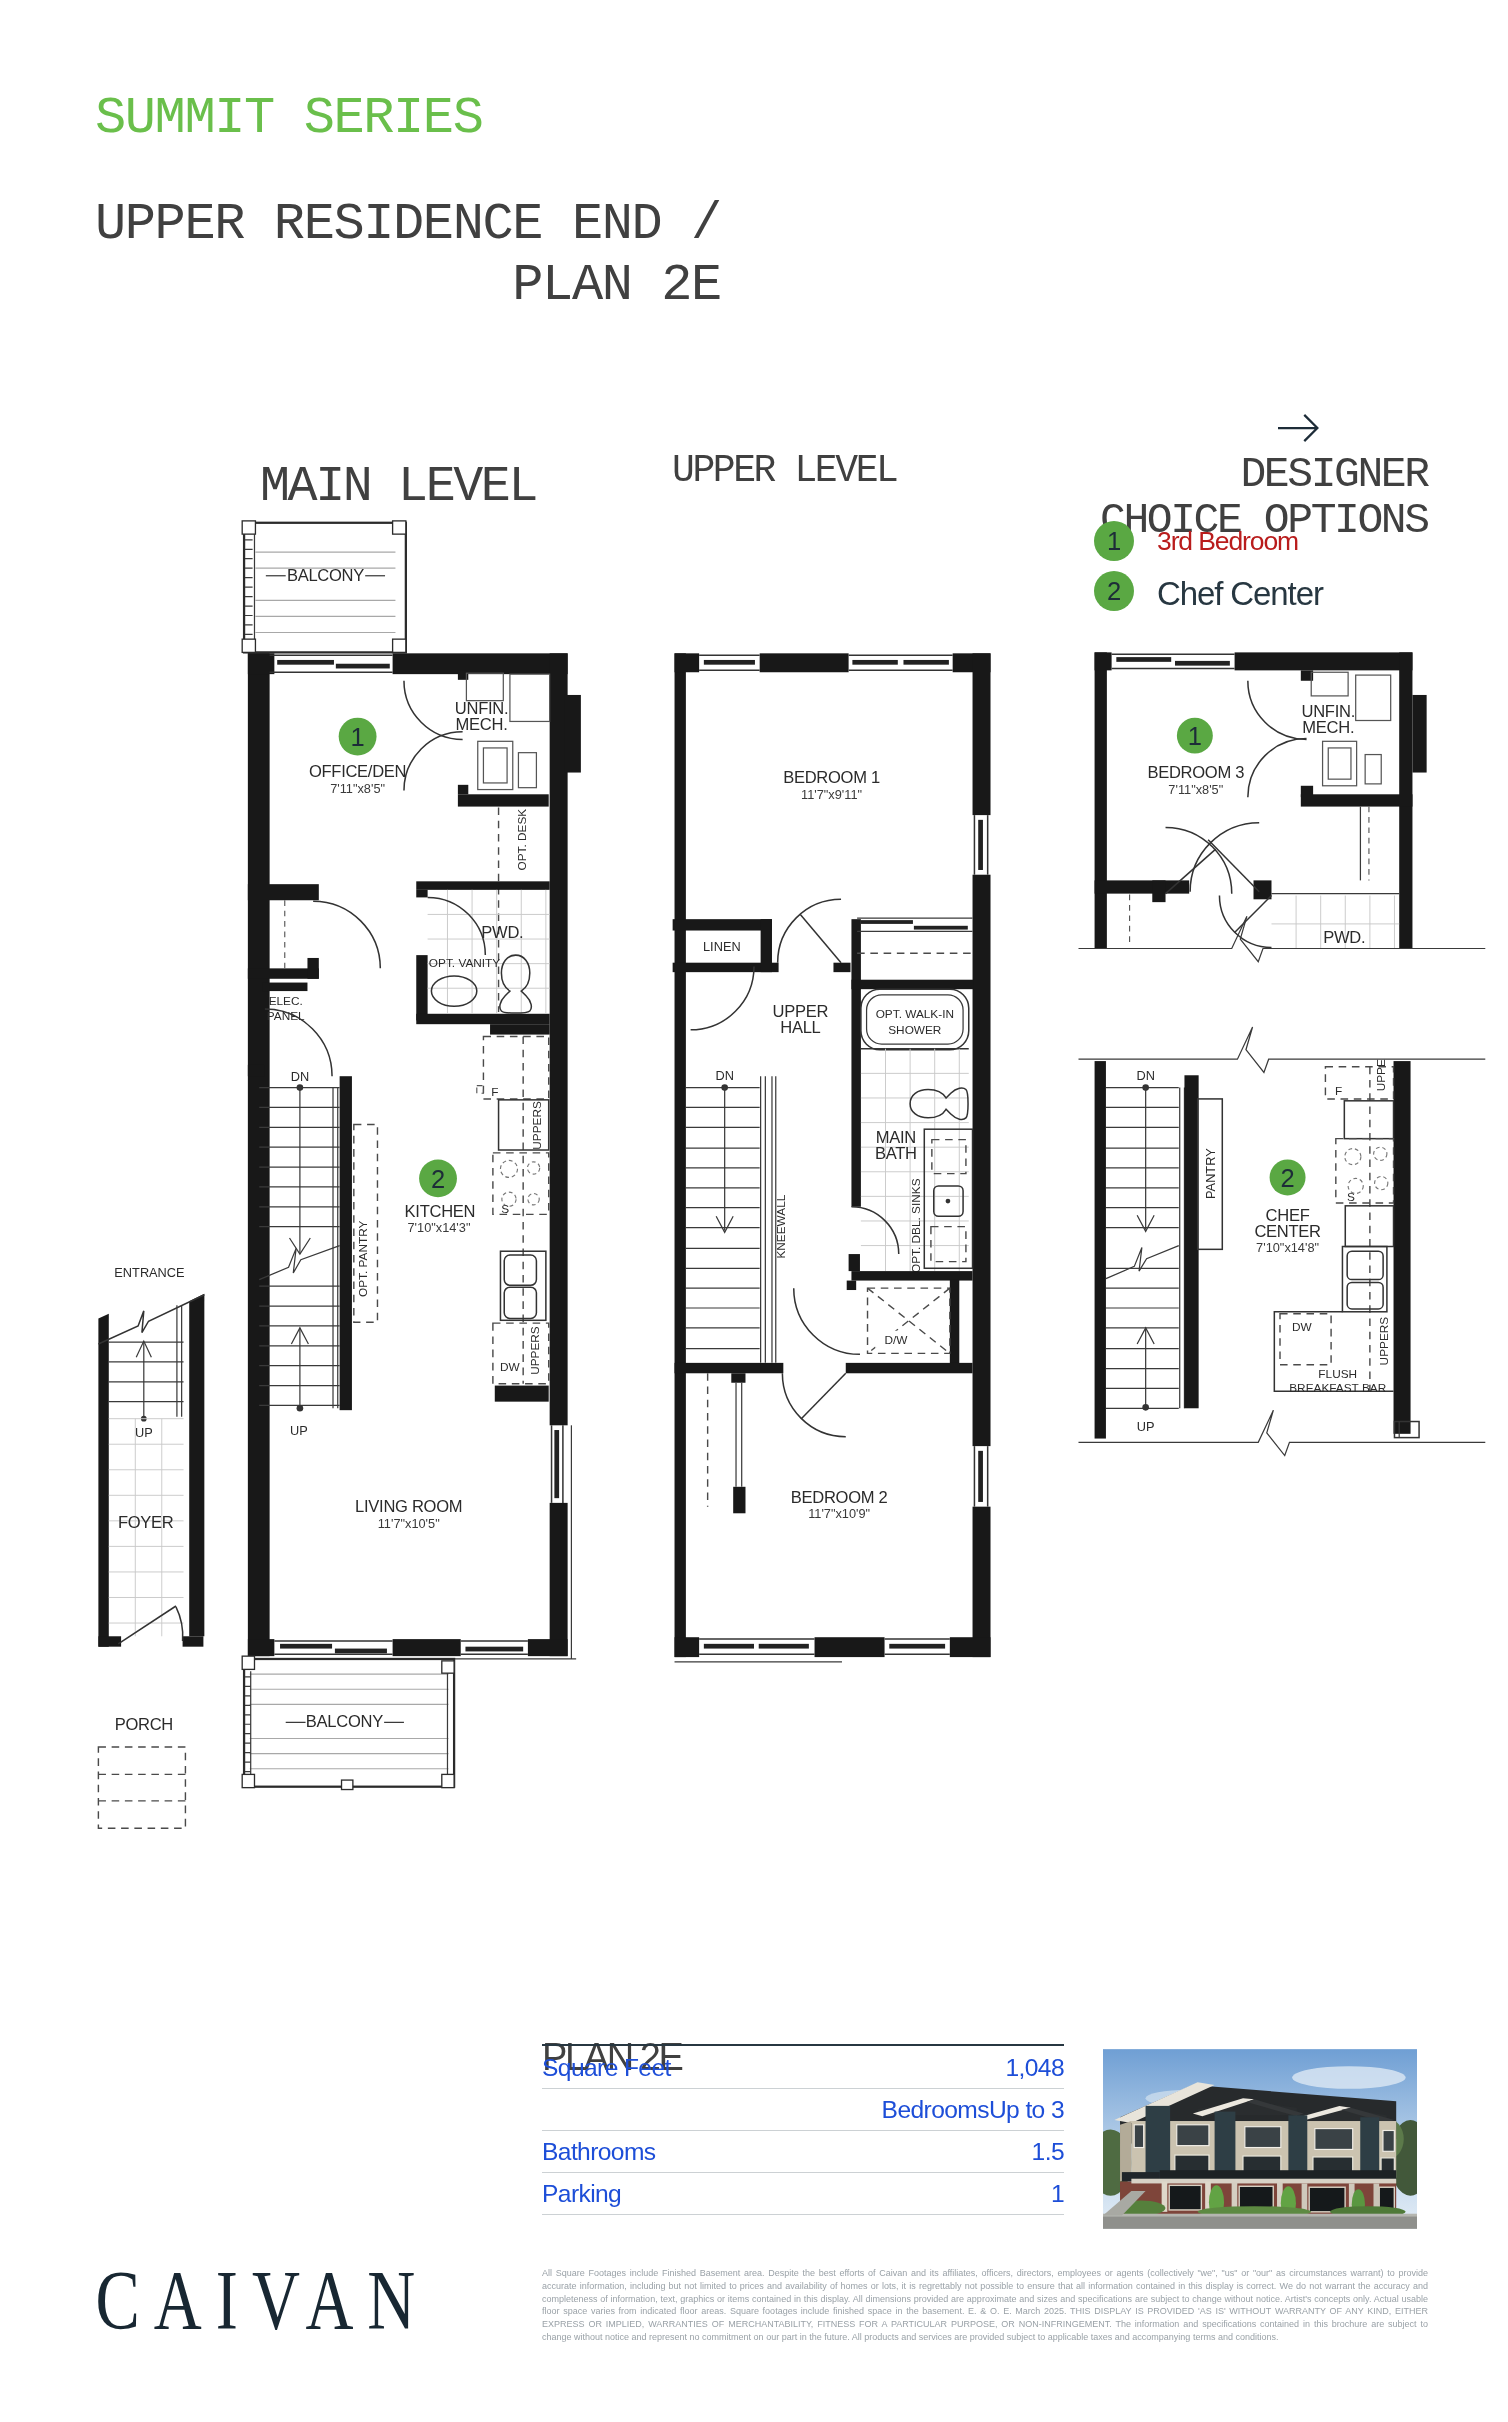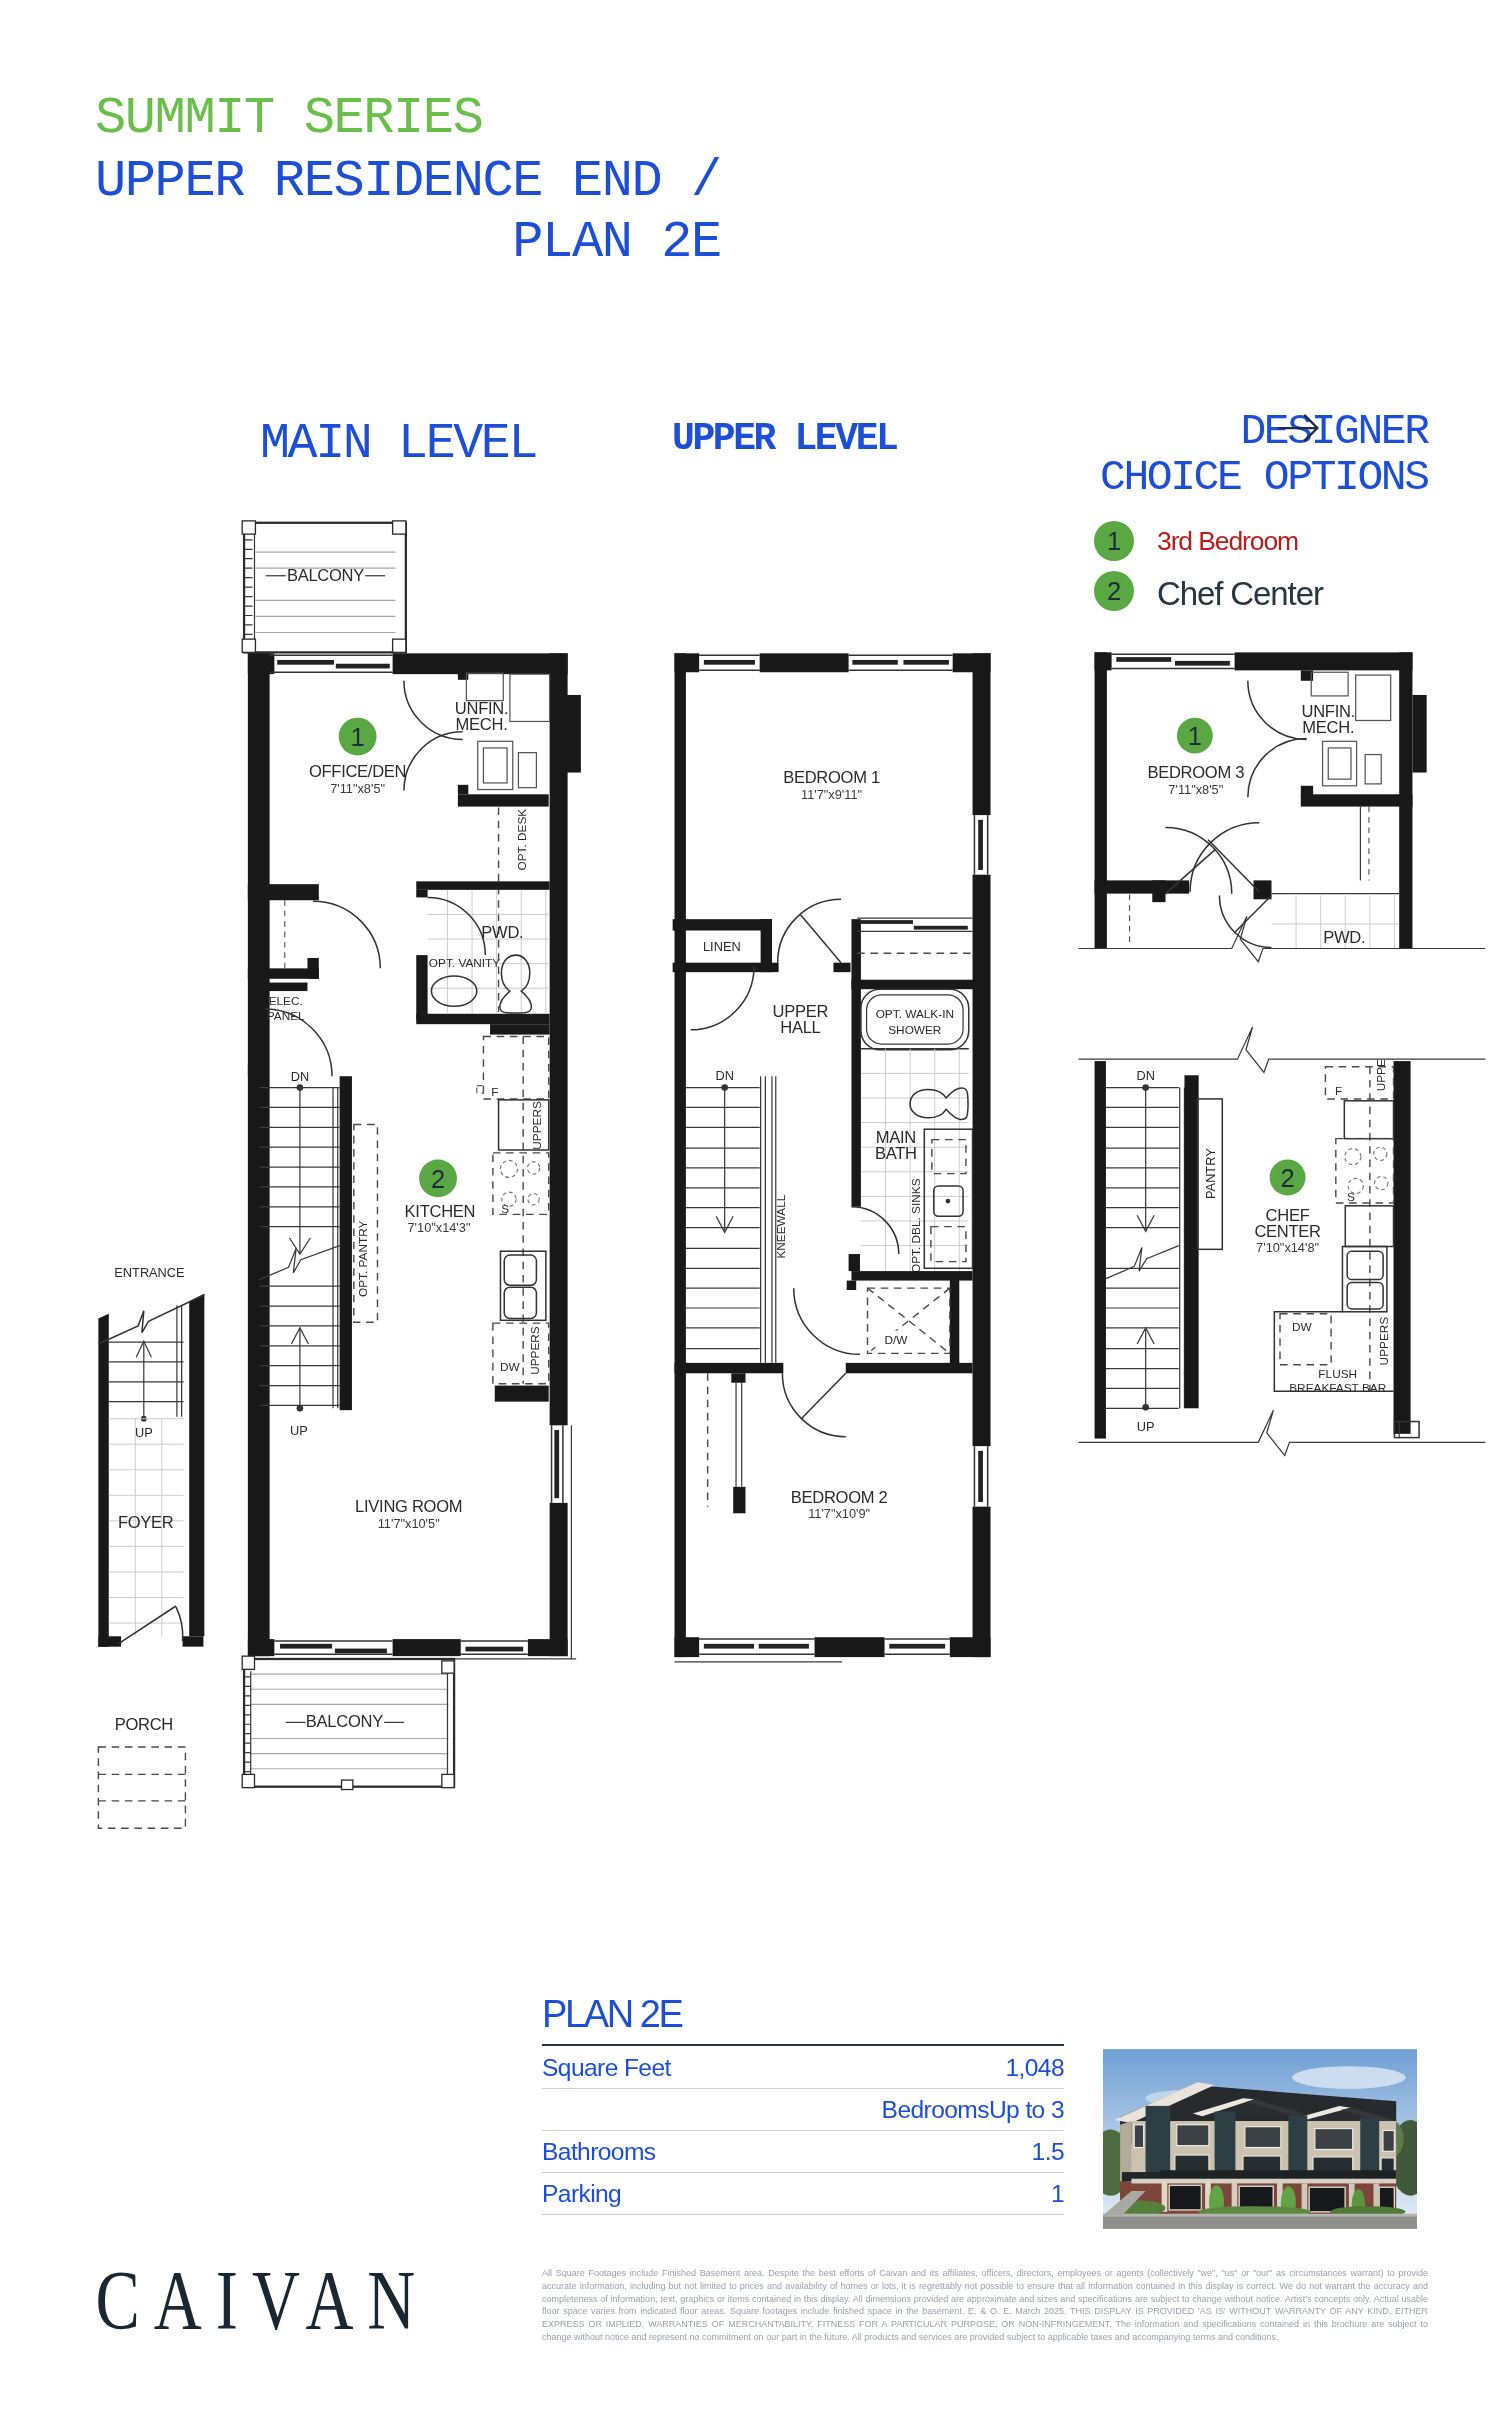--- a/index.html
+++ b/index.html
@@ -1,30 +1,30 @@
 <!DOCTYPE html>
 <html style="font-size:15px"><head>
 <meta charset="utf-8">
 <style>
   html,body{margin:0;padding:0;background:#fff;}
   #page{position:relative;width:1508px;height:2423px;background:#fff;overflow:hidden;
         font-family:"Liberation Sans",sans-serif;}
   .mono{font-family:"Liberation Mono",monospace;text-align:right;}
   .abs{position:absolute;}
-  .navy{color:#1d4ed8;}
+  .navy{color:#404040;margin-top:43px;}
 </style>
 </head>
 <body>
 <div id="page">
 
   <div class="abs mono" style="left:95px;top:89px;font-size:52px;font-weight:400;letter-spacing:-1.4px;color:#6abf4b;">SUMMIT SERIES</div>
   <div class="abs mono navy" style="left:95px;top:151px;font-size:52px;font-weight:400;letter-spacing:-1.4px;line-height:61px;">UPPER RESIDENCE END /<br>PLAN 2E</div>
 
   <div class="abs mono navy" style="left:260px;top:415px;font-size:50px;font-weight:400;letter-spacing:-2.4px;">MAIN LEVEL</div>
-  <div class="abs mono navy" style="left:672px;top:417px;font-size:38px;font-weight:700;letter-spacing:-2.4px;">UPPER LEVEL</div>
+  <div class="abs mono navy" style="left:672px;top:406px;font-size:38px;font-weight:400;letter-spacing:-2.4px;">UPPER LEVEL</div>
   <div class="abs mono navy" style="left:1100px;top:409px;font-size:43px;font-weight:400;letter-spacing:-2.4px;line-height:46px;">DESIGNER<br>CHOICE OPTIONS</div>
   <svg class="abs" style="left:1276px;top:413px;" width="49" height="30" viewBox="0 0 52 32">
     <path d="M2,16 H44 M30,2 L44,16 L30,30" fill="none" stroke="#1d2c38" stroke-width="2.4"></path>
   </svg>
 
   <div class="abs" style="left:1094px;top:521px;width:40px;height:40px;border-radius:50%;background:#5aa843;color:#1d2c38;font-size:25.6px;text-align:center;line-height:40px;">1</div>
   <div class="abs" style="left:1157px;top:526px;font-size:26.5px;letter-spacing:-1.1px;color:#b91c1c;">3rd Bedroom</div>
   <div class="abs" style="left:1094px;top:571px;width:40px;height:40px;border-radius:50%;background:#5aa843;color:#1d2c38;font-size:25.6px;text-align:center;line-height:40px;">2</div>
   <div class="abs" style="left:1157px;top:575px;font-size:33px;letter-spacing:-1.1px;color:#273741;">Chef Center</div>
 

